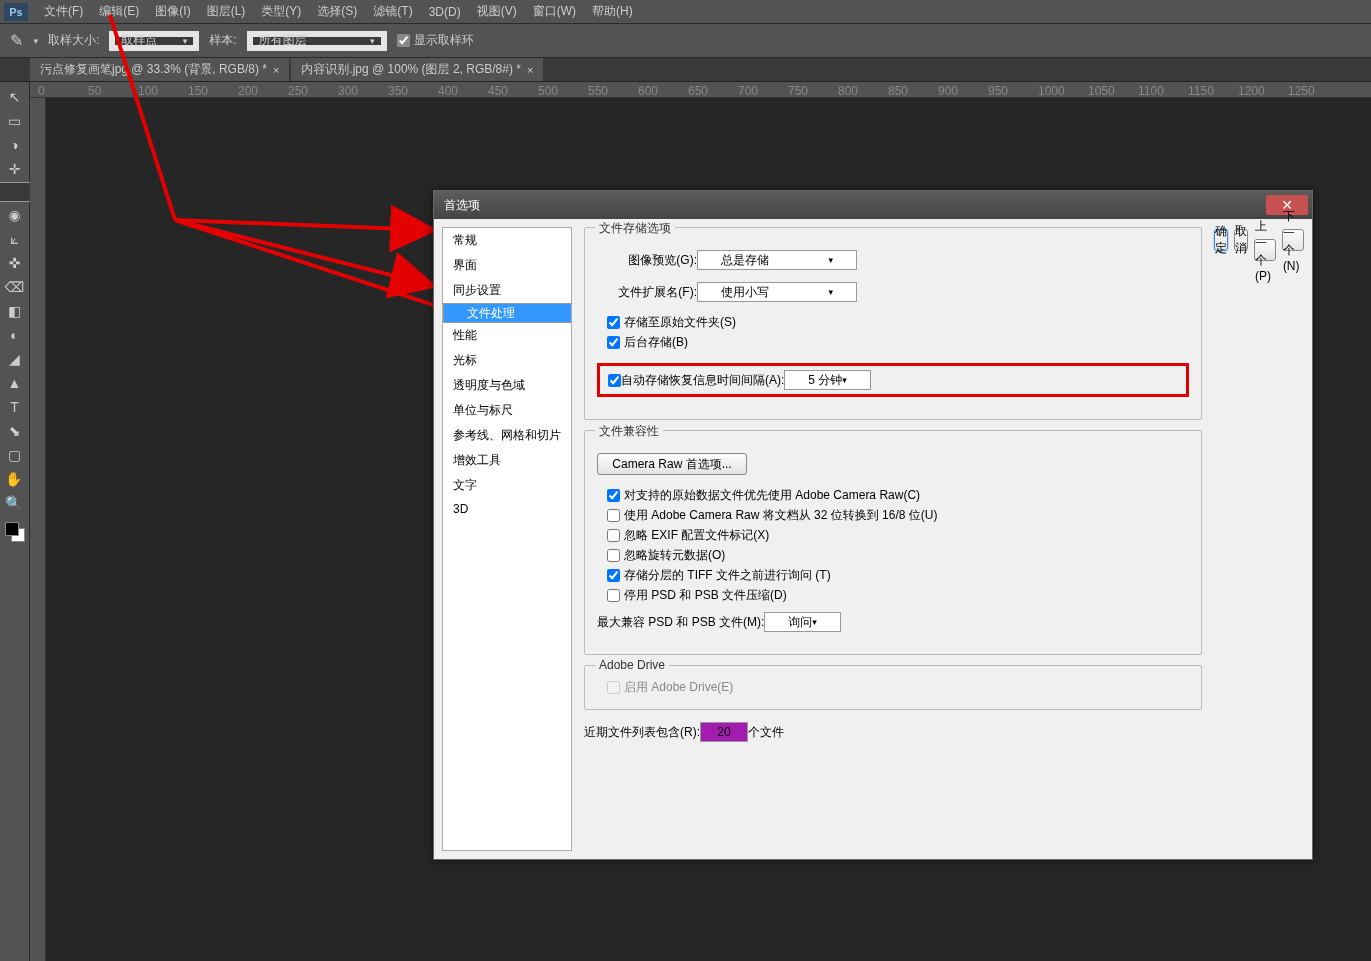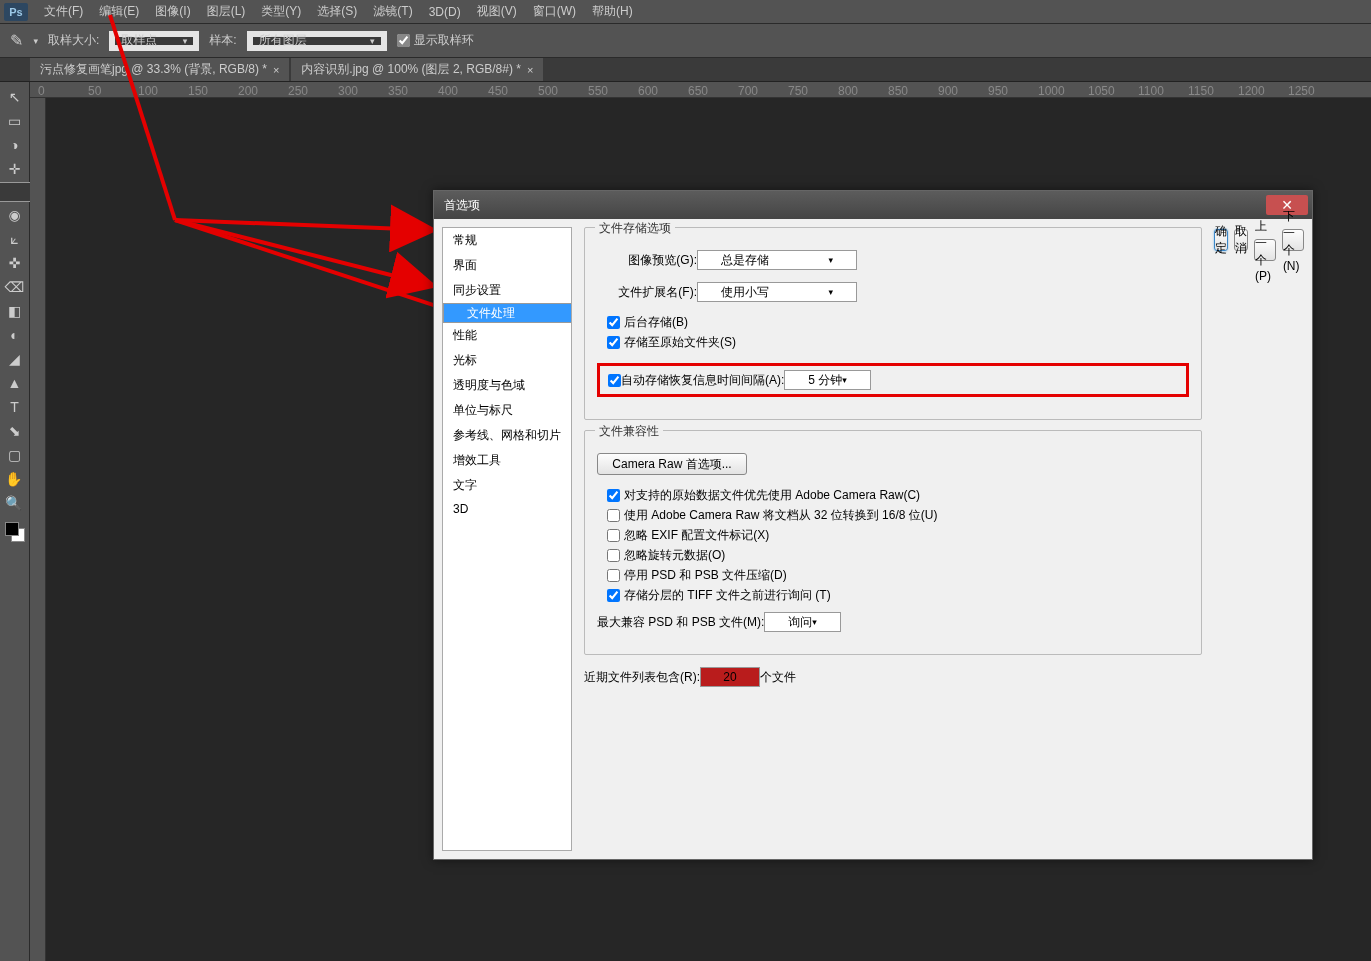--- a/index.html
+++ b/index.html
@@ -38,21 +38,21 @@
 .btn{height:22px;border:1px solid #888;background:linear-gradient(#fdfdfd,#e3e3e3);border-radius:3px;display:flex;align-items:center;justify-content:center;cursor:default}
 .btn.primary{border:1px solid #3b87c8;box-shadow:0 0 2px #6ab0e6}
 .group{border:1px solid #bbb;border-radius:2px;margin-bottom:10px;padding:10px 12px 10px 12px;position:relative}
 .group-title{position:absolute;top:-8px;left:10px;background:#f0f0f0;padding:0 4px;color:#333}
 .row{display:flex;align-items:center;margin:12px 0;}
 .row .lbl{min-width:100px;text-align:right}
 .sel{border:1px solid #999;background:#fff;height:20px;min-width:160px;padding:0 23px;display:flex;align-items:center;justify-content:space-between}
 .sel .arr{font-size:9px}
 .chkrow{display:flex;align-items:center;gap:4px;margin:3px 0 3px 10px}
 .hlrow{border:3px solid #e40000;padding:4px 8px;margin:12px 0;display:flex;align-items:center;}
-.inp{border:1px solid #999;background:#b91c1c;height:20px;width:60px;text-align:center}
+.inp{border:1px solid #999;background:#a21caf;height:20px;width:48px;text-align:center}
 svg.red-arrows{position:absolute;left:0;top:0;pointer-events:none}
 </style>
 </head>
 <body>
 
 <div class="menubar">
   <div class="ps-logo">Ps</div>
   <div class="menu-item">文件(F)</div>
   <div class="menu-item">编辑(E)</div>
   <div class="menu-item">图像(I)</div>
@@ -199,25 +199,25 @@
           </div>
           <div class="row">
             <span class="lbl">文件扩展名(F):</span>
             <div class="sel">
                 <span>使用小写</span>
                 <span class="arr">▾</span>
               </div>
           </div>
           <label class="chkrow">
               <input type="checkbox" checked="" style="">
+              <span>存储至原始文件夹(S)</span>
+            </label>
+          <label class="chkrow">
+              <input type="checkbox" checked="" style="">
               <span>后台存储(B)</span>
-            </label>
-          <label class="chkrow">
-              <input type="checkbox" checked="" style="">
-              <span>存储至原始文件夹(S)</span>
             </label>
           <div class="hlrow">
             <input type="checkbox" checked="" style="">
             <span>自动存储恢复信息时间间隔(A):</span>
             <div class="sel" style="min-width:80px">
                 <span>5 分钟</span>
                 <span class="arr">▾</span>
               </div>
           </div>
         </div>
@@ -237,36 +237,43 @@
             </label>
           <label class="chkrow">
               <input type="checkbox" style="">
               <span>忽略 EXIF 配置文件标记(X)</span>
             </label>
           <label class="chkrow">
               <input type="checkbox" style="">
               <span>忽略旋转元数据(O)</span>
             </label>
           <label class="chkrow">
+              <input type="checkbox" checked="" style="">
+              <span>存储分层的 TIFF 文件之前进行询问 (T)</span>
+            </label>
+          <label class="chkrow">
               <input type="checkbox" style="">
               <span>停用 PSD 和 PSB 文件压缩(D)</span>
-            </label>
-          <label class="chkrow">
-              <input type="checkbox" checked="" style="">
-              <span>存储分层的 TIFF 文件之前进行询问 (T)</span>
             </label>
           <div class="row" style="margin-top:8px">
             <span>最大兼容 PSD 和 PSB 文件(M):</span>
             <div class="sel" style="min-width:70px">
                 <span>询问</span>
                 <span class="arr">▾</span>
               </div>
           </div>
         </div>
 
+        <div class="group">
+          <div class="group-title">Adobe Drive</div>
+          <label class="chkrow" style="color:#888">
+              <input type="checkbox" disabled="" style="">
+              <span>启用 Adobe Drive(E)</span>
+            </label>
+        </div>
 
         <div class="row">
           <span>近期文件列表包含(R):</span>
           <input class="inp" value="20" style="">
           <span>个文件</span>
         </div>
 
       </div>
       <div class="btns">
         <div class="btn primary">确定</div>

